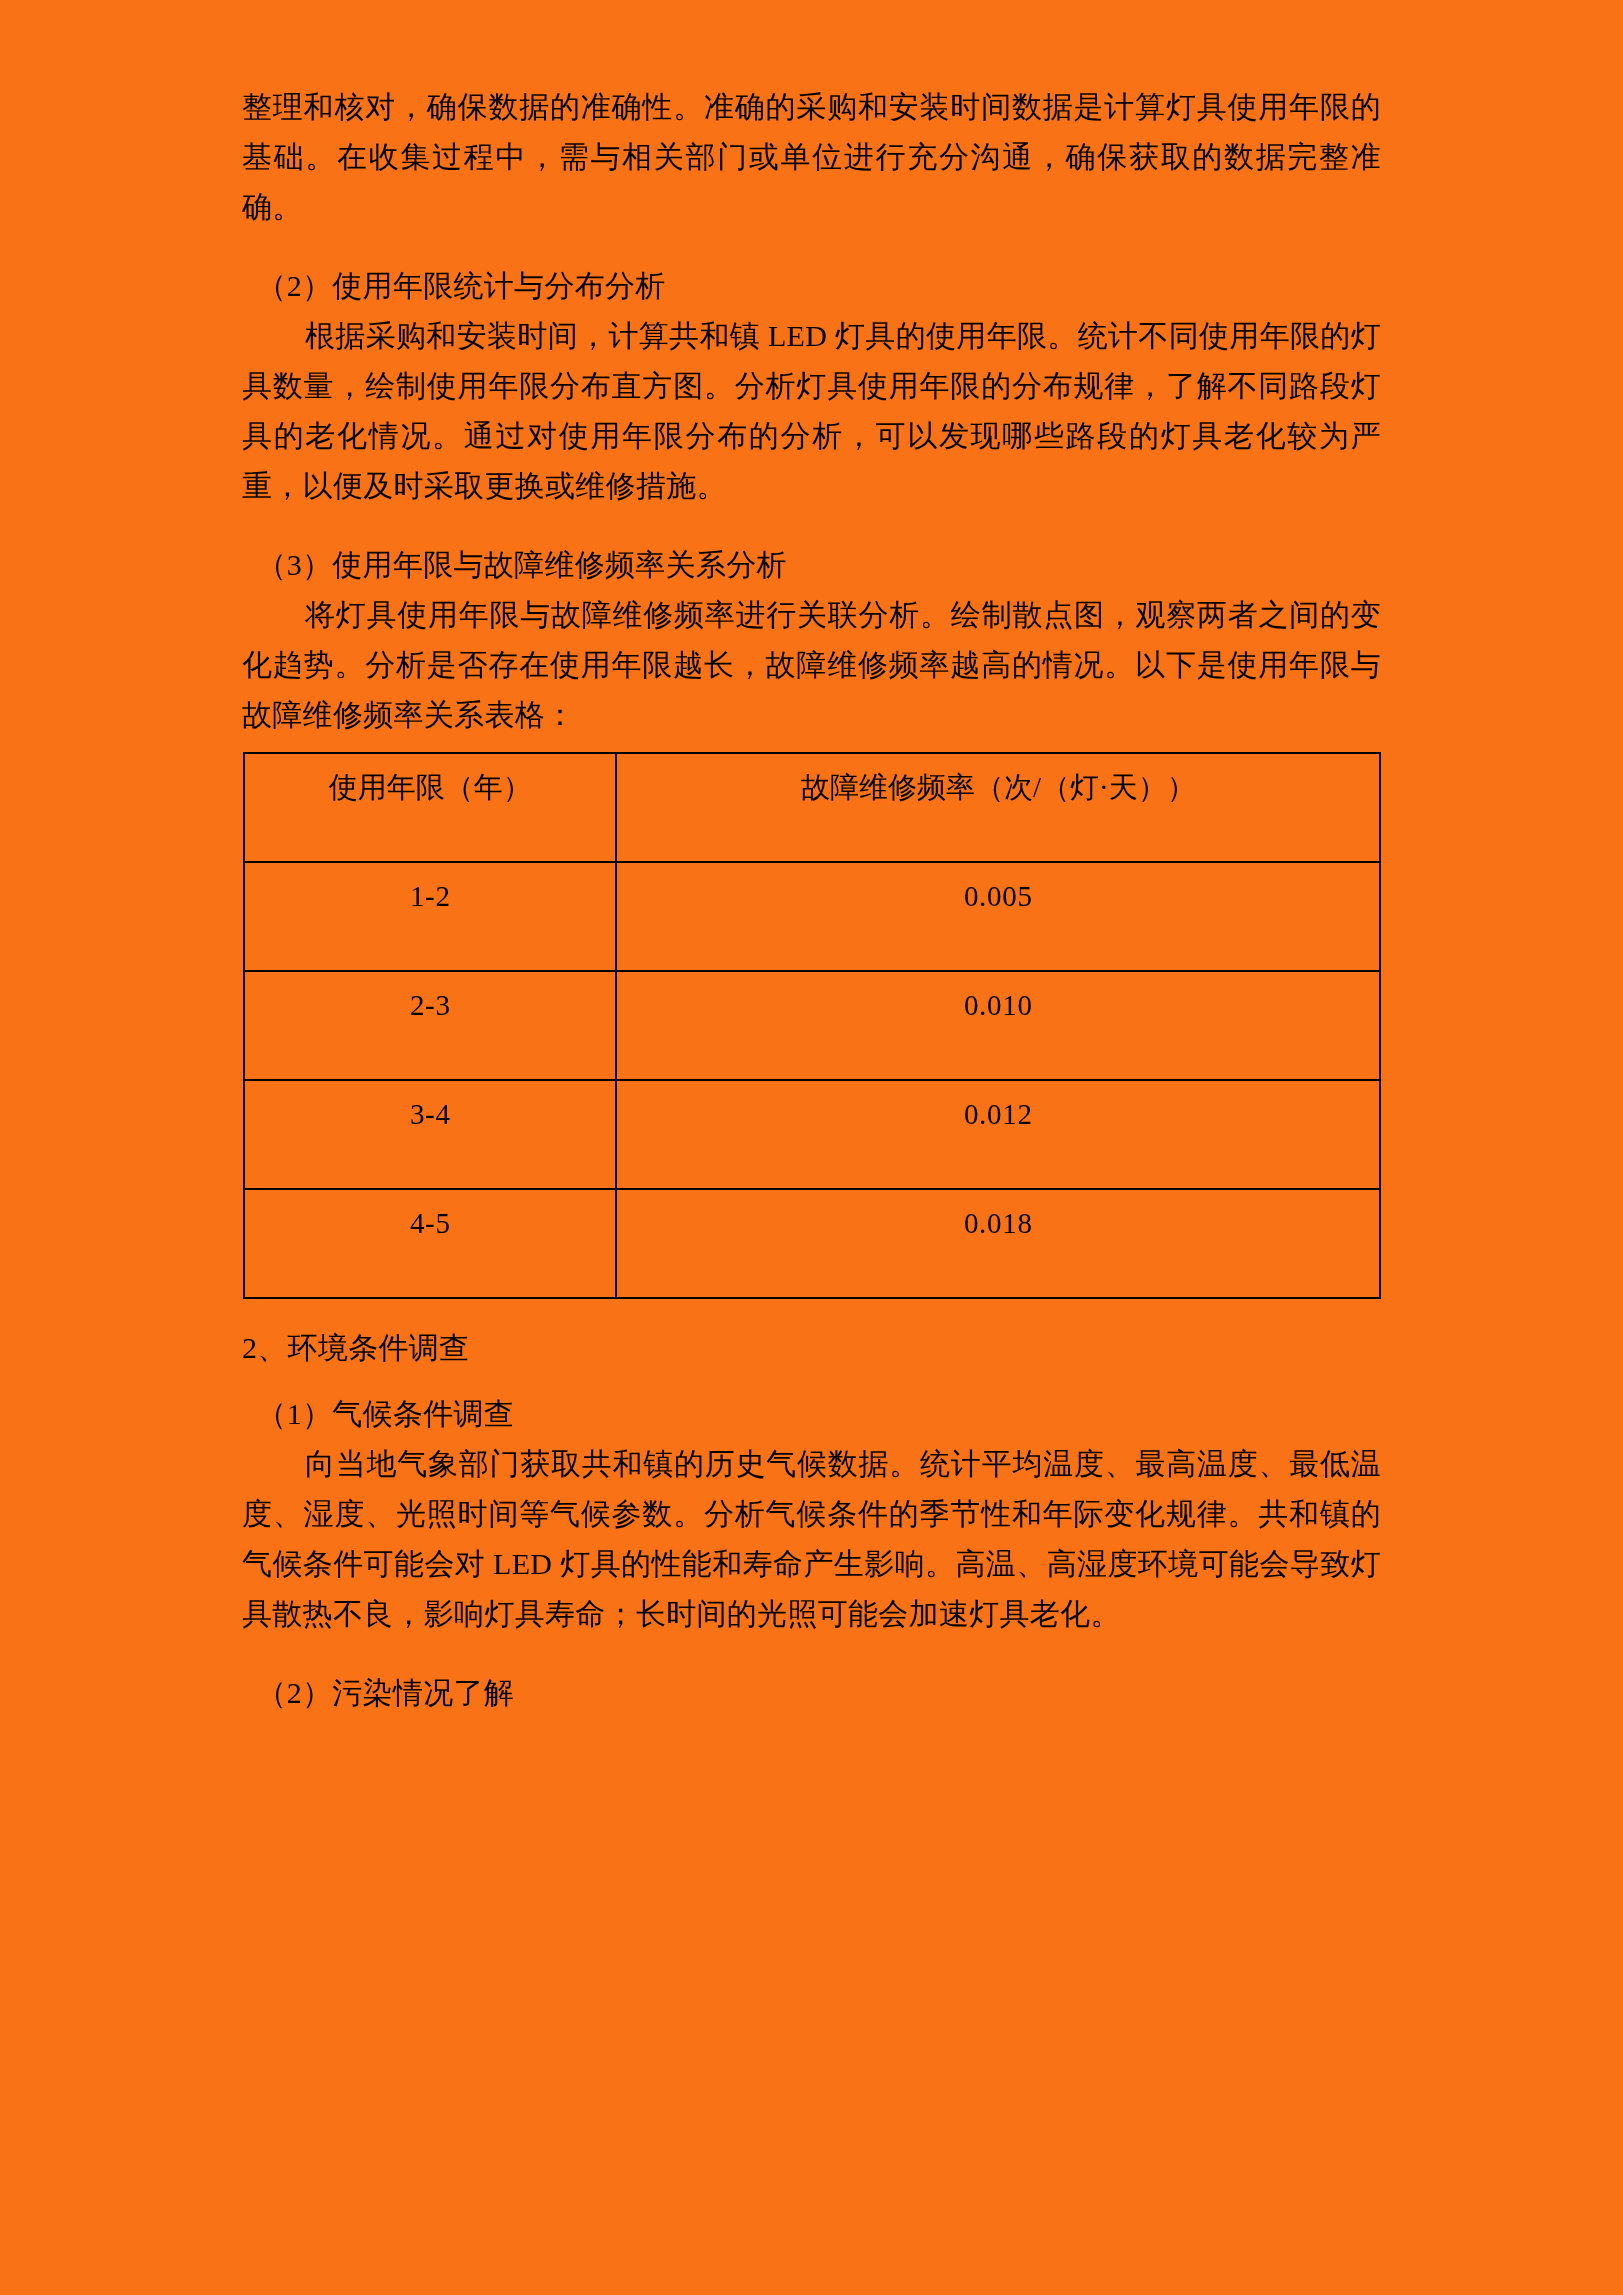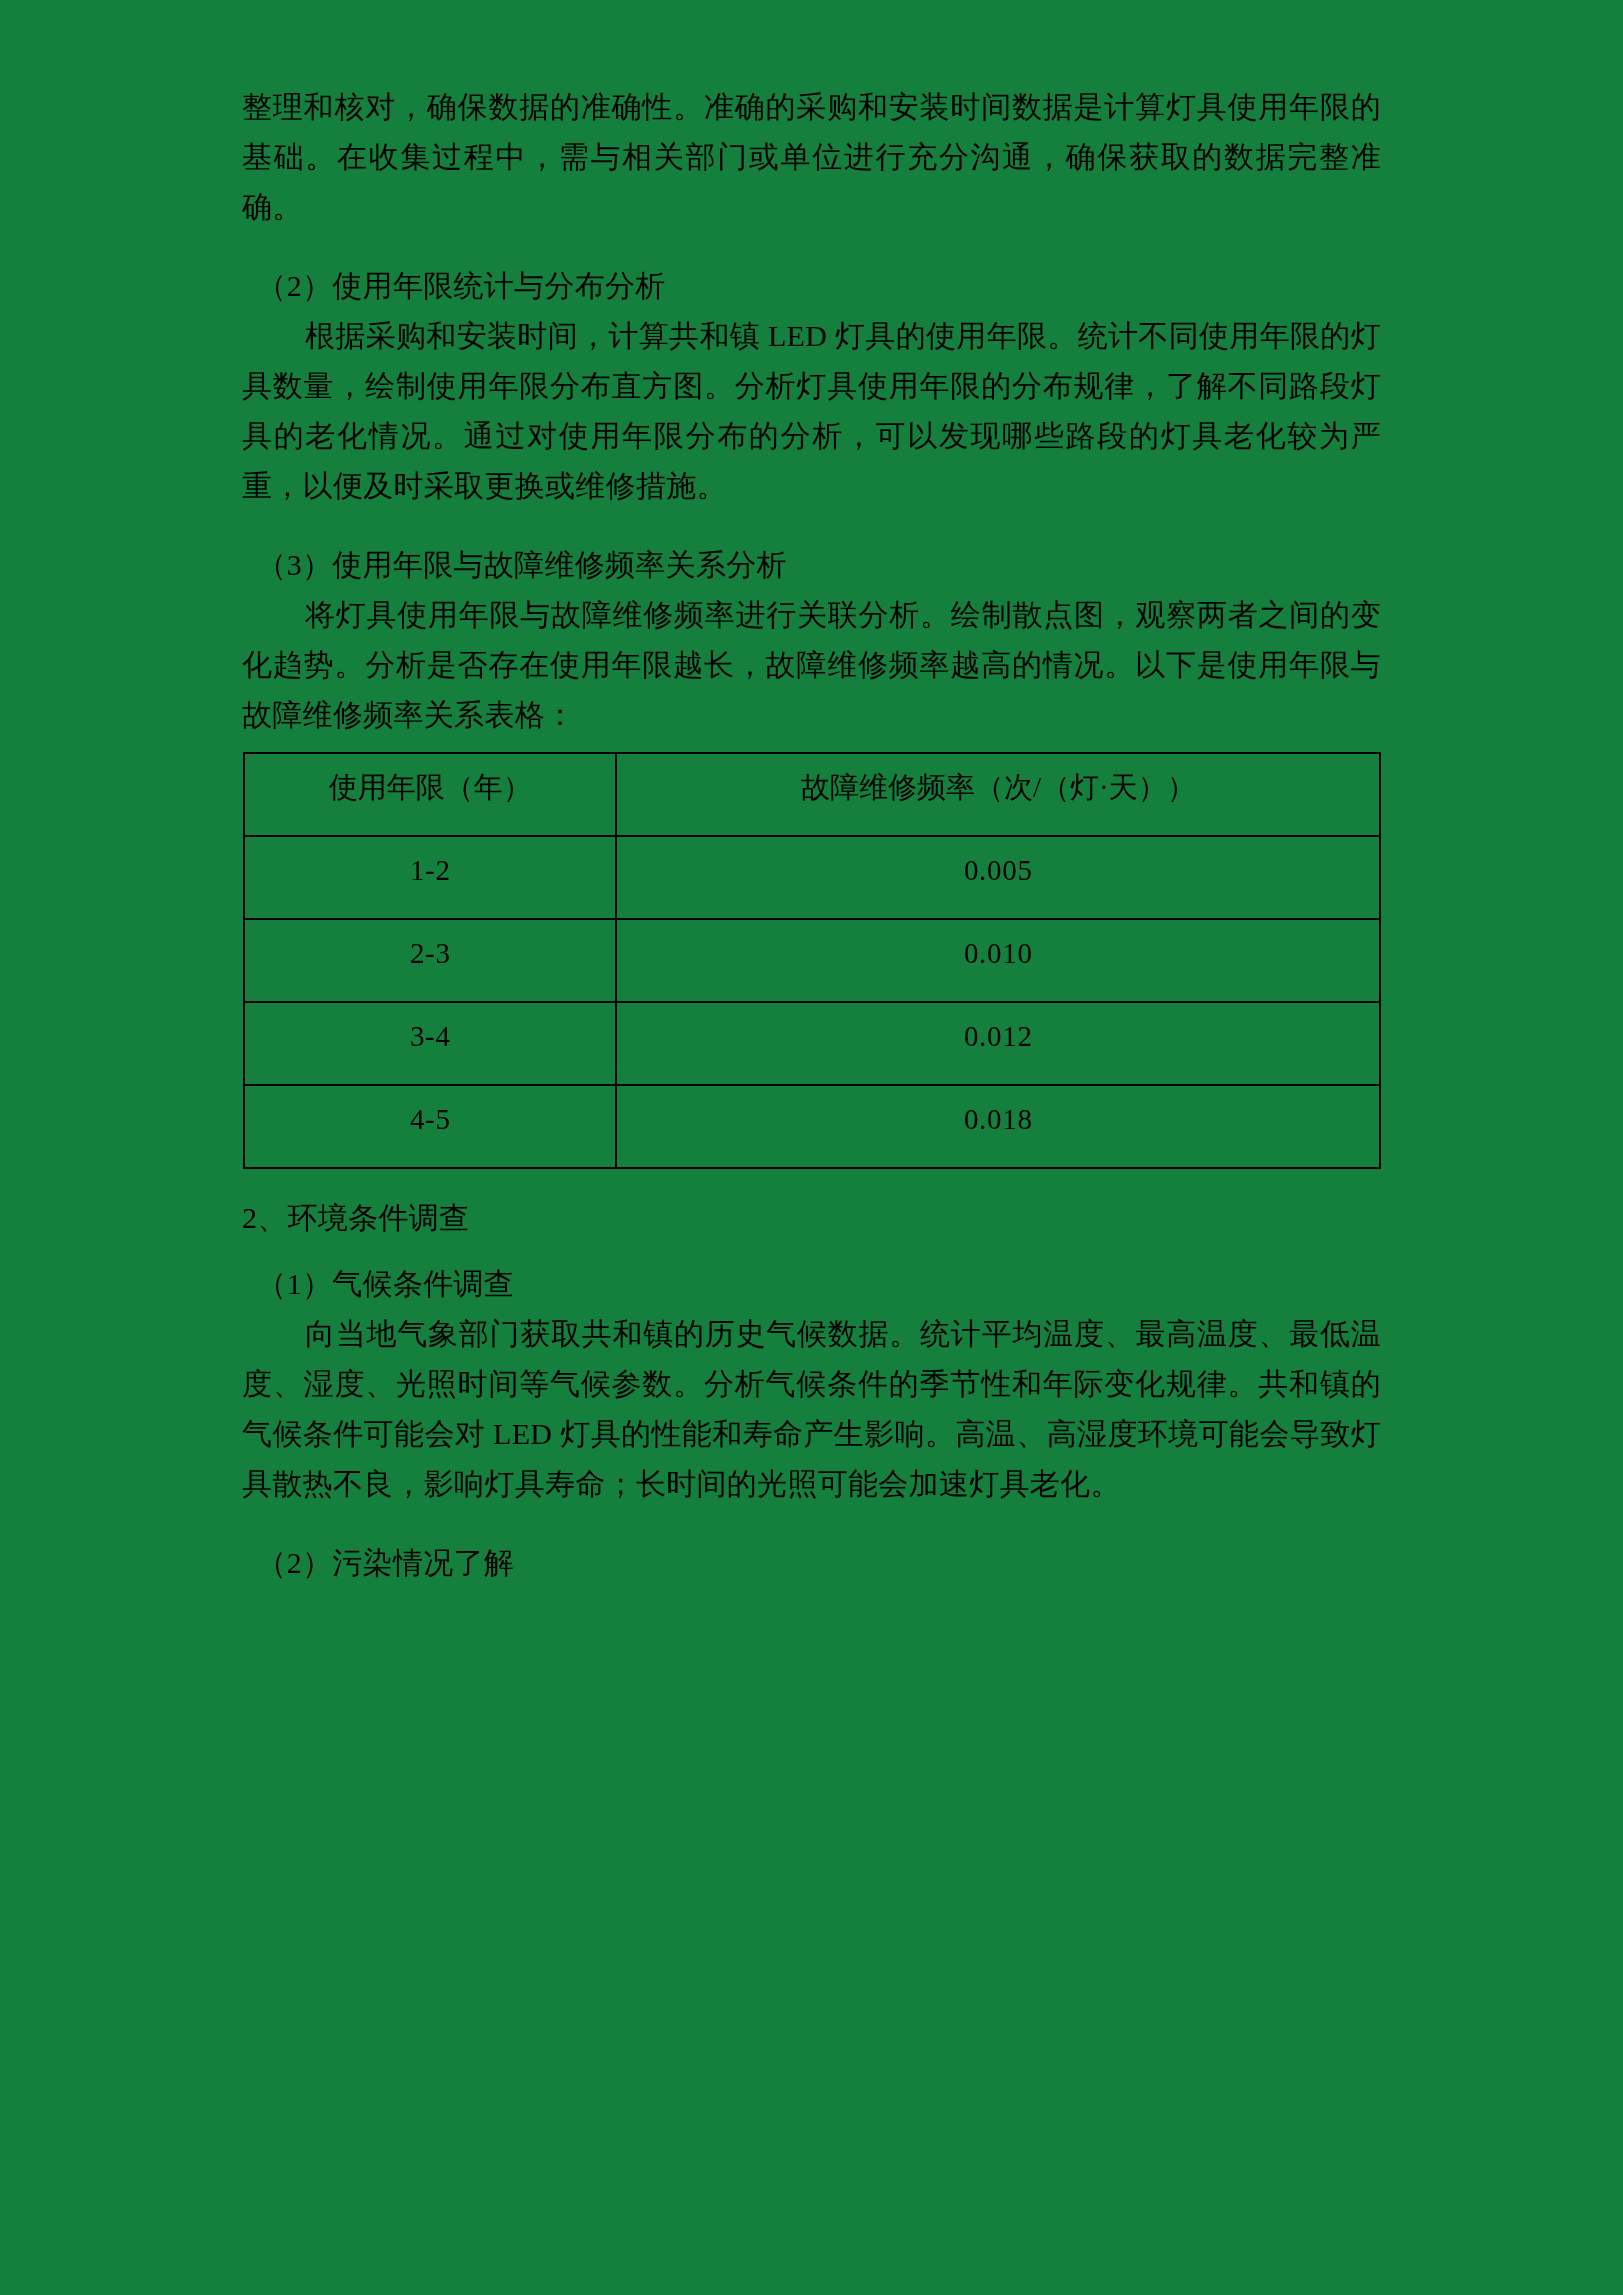--- a/index.html
+++ b/index.html
@@ -9,21 +9,21 @@
     background: #ffffff;
   }
   body {
     font-family: "Liberation Serif", "DejaVu Serif", serif;
     color: #000000;
   }
   .page {
     position: relative;
     width: 1623px;
     height: 2295px;
-    background: #15803d;
+    background: #f97316;
     box-sizing: border-box;
     padding: 0;
     overflow: hidden;
   }
   .content {
     position: absolute;
     left: 242px;
     top: 82px;
     width: 1139px;
   }
@@ -55,21 +55,21 @@
   .data-table {
     border-collapse: collapse;
     width: 1135px;
     margin: 11.8px 0 0 1.3px;
     table-layout: fixed;
   }
   .data-table col.c1 { width: 372px; }
   .data-table col.c2 { width: 764px; }
   .data-table td {
     border: 2px solid #000000;
-    height: 83px;
+    height: 109px;
     vertical-align: top;
     padding: 10.5px 6.5px 0 6.5px;
     text-align: center;
     font-size: 29px;
     line-height: 47px;
     box-sizing: border-box;
   }
   .data-table td.head {
     font-size: 29px;
   }

